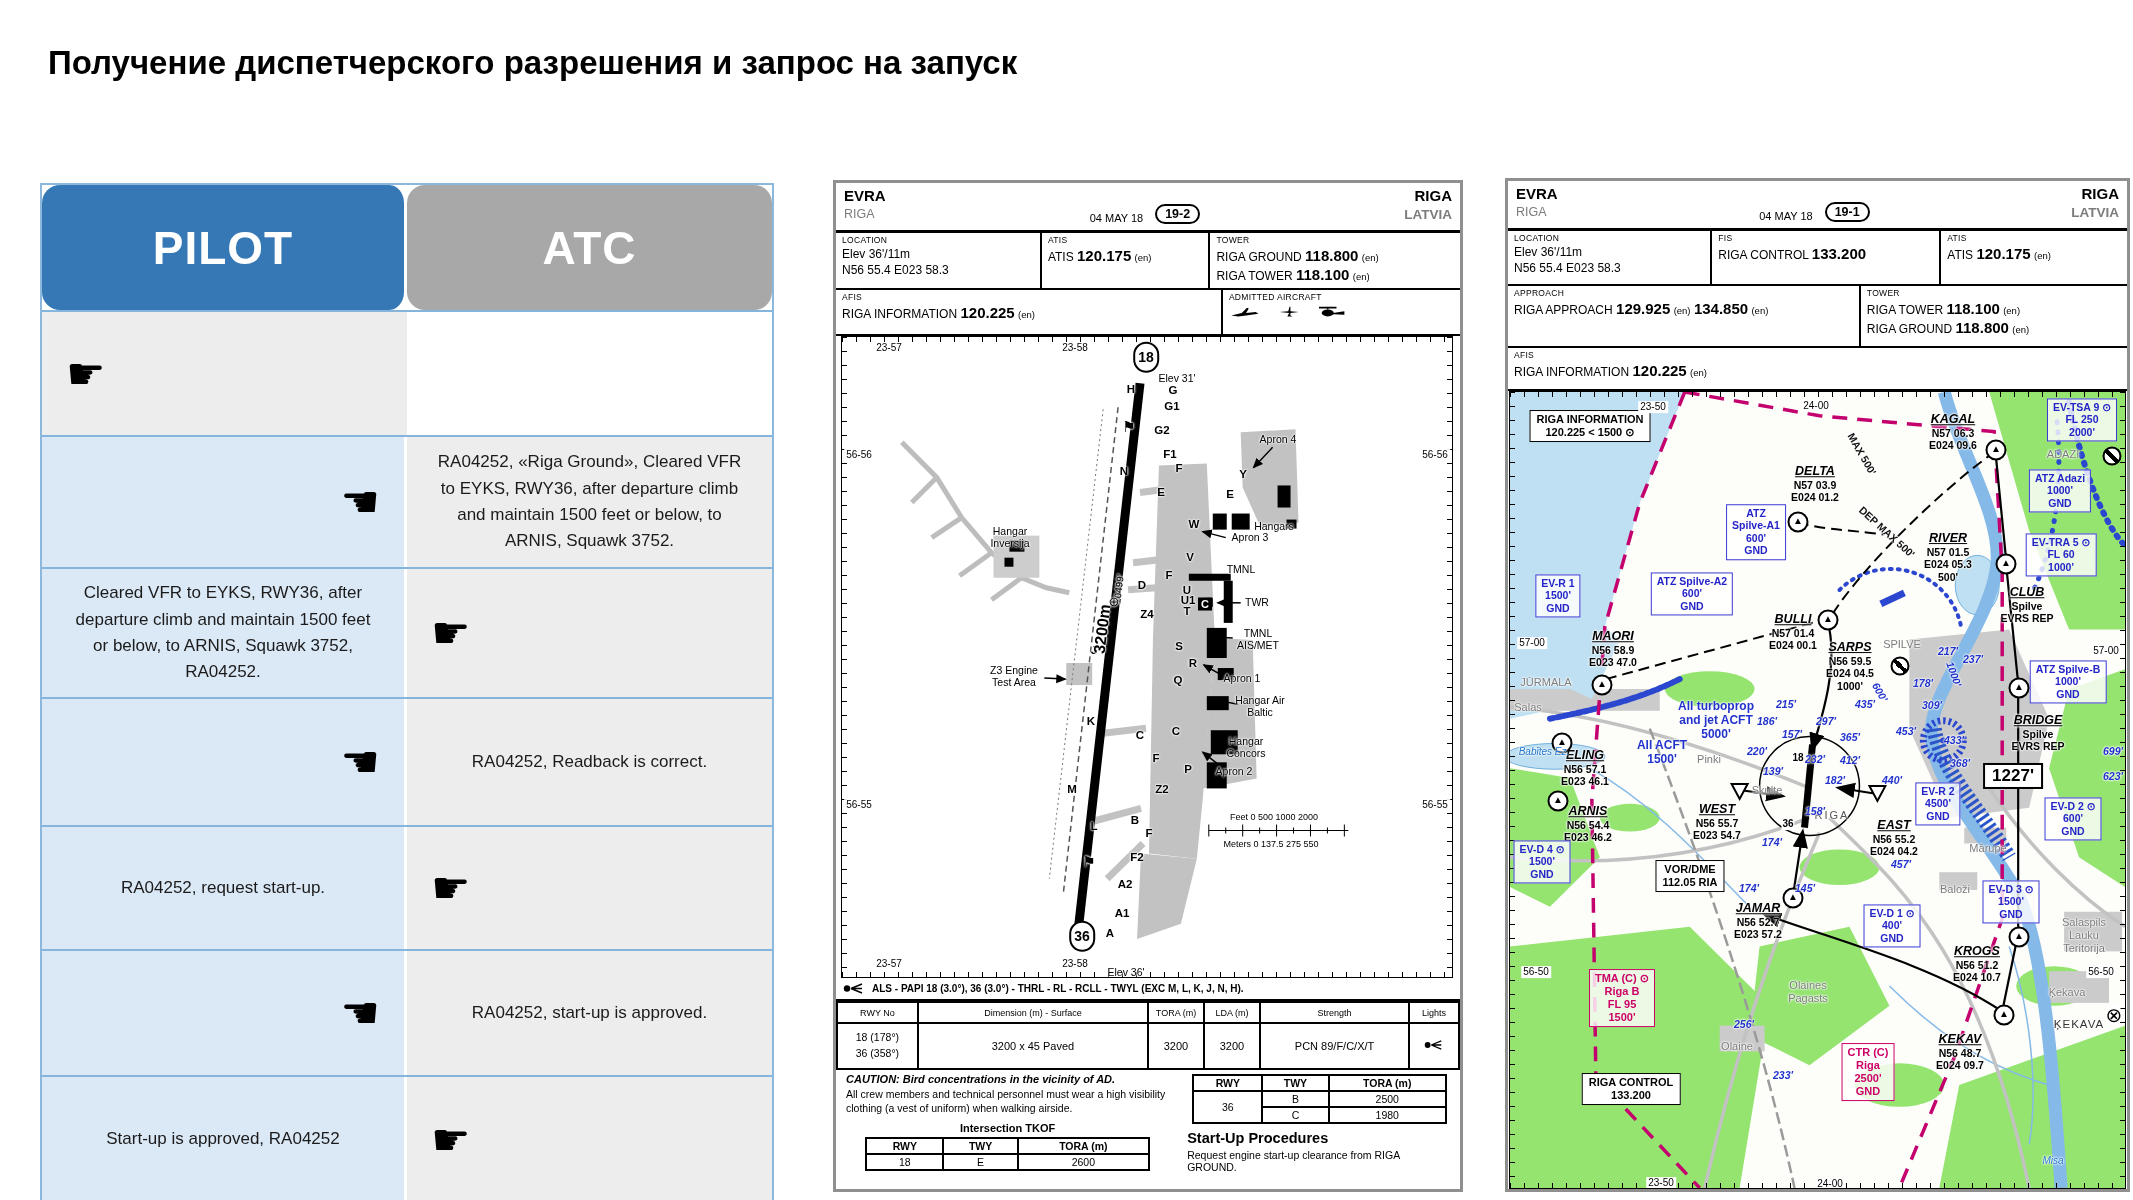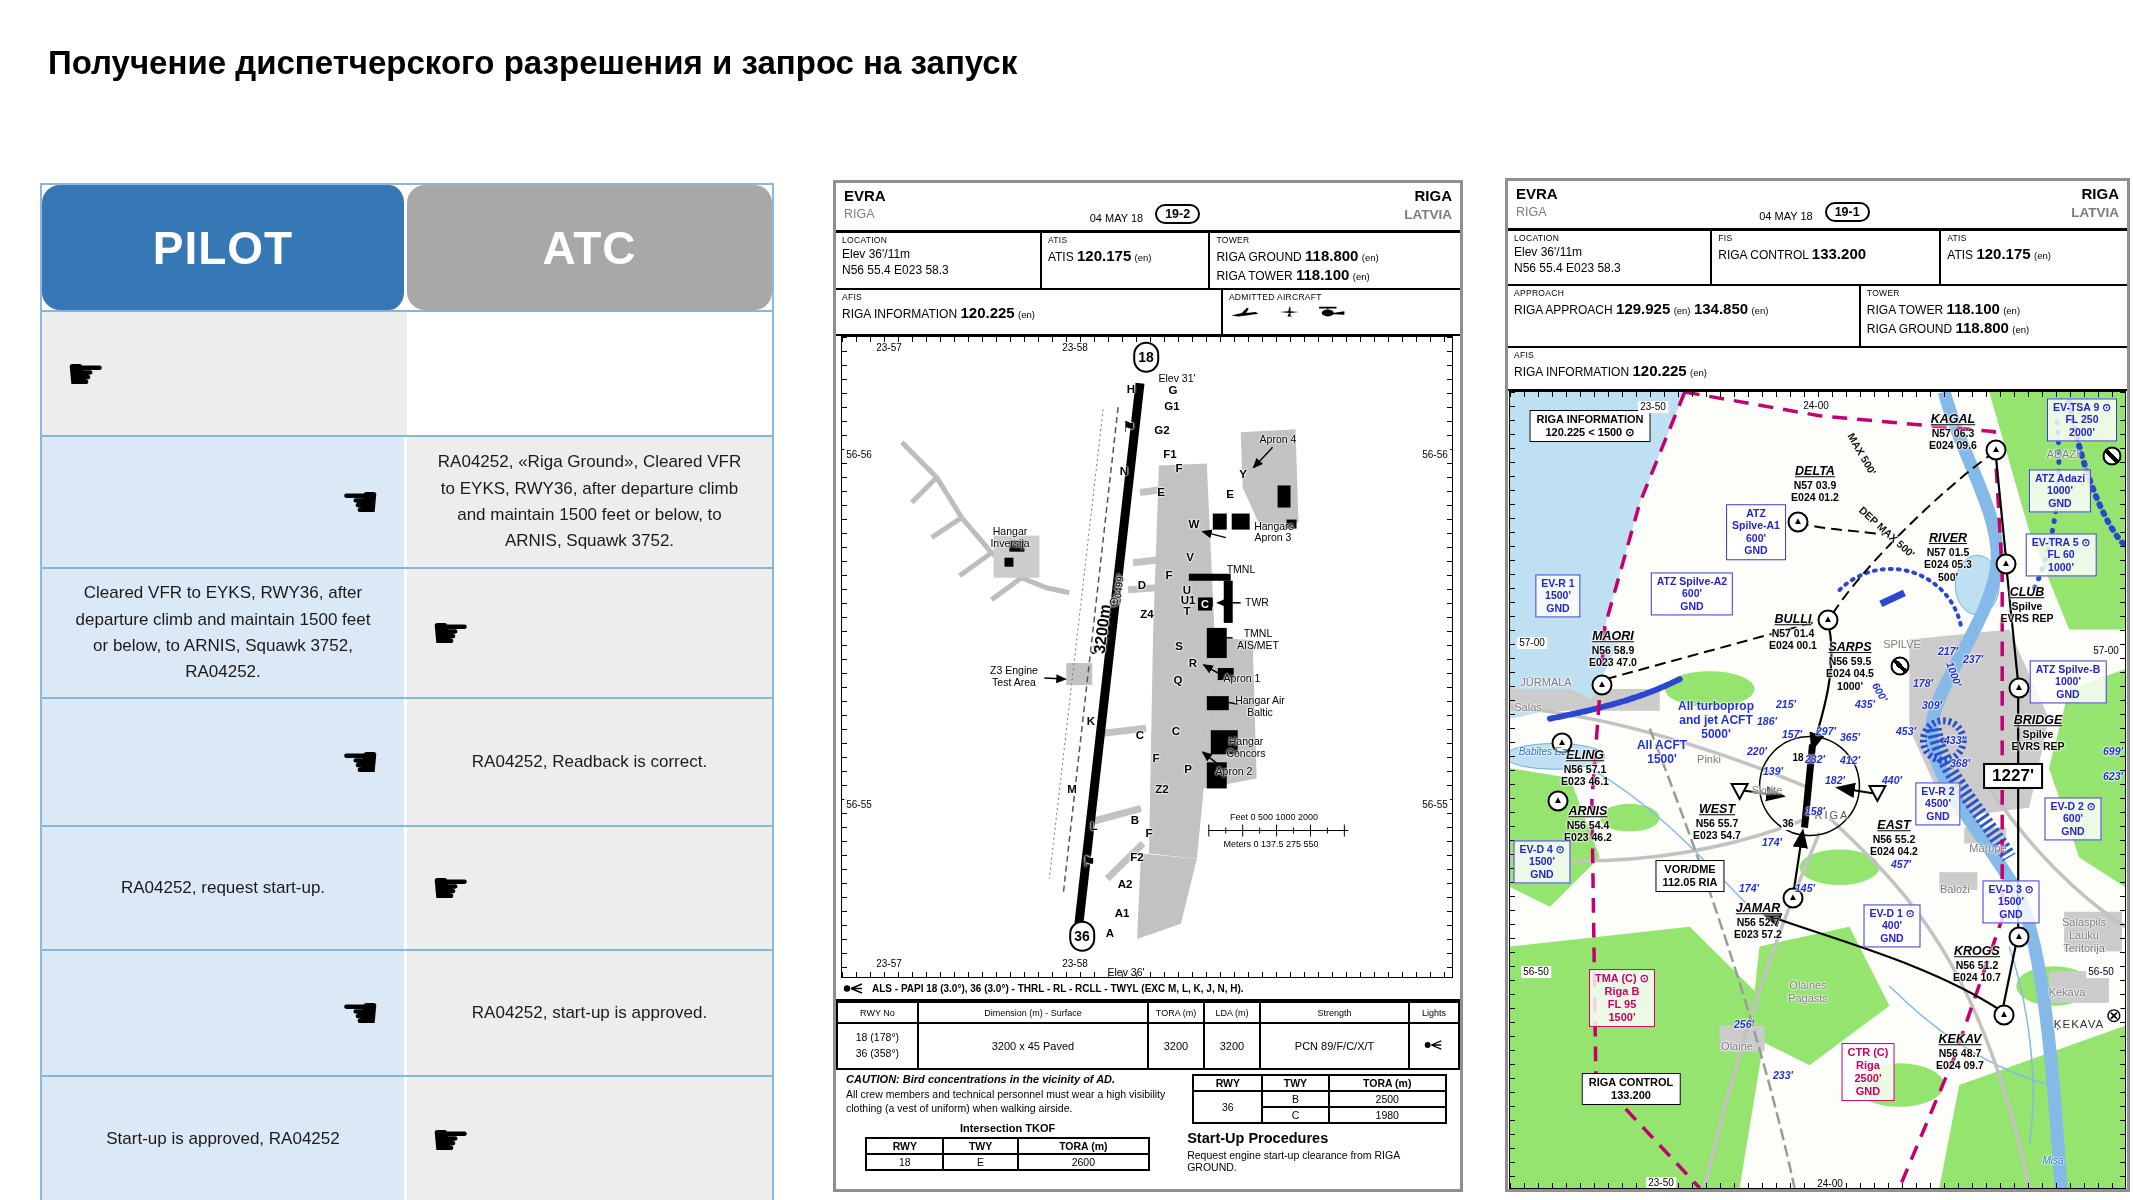--- a/index.html
+++ b/index.html
@@ -477,21 +477,21 @@
             <div class="ml an" style="left: 168px; top: 200px; transform: translate(-50%, -50%);">
               <div>Hangar</div>
               <div>Inversija</div>
             </div>
             <div class="ml an" style="left: 436px; top: 102px; transform: translate(-50%, -50%);">
               <div>Apron 4</div>
             </div>
             <div class="ml an" style="left: 432px; top: 189px; transform: translate(-50%, -50%);">
               <div>Hangars</div>
             </div>
-            <div class="ml an" style="left: 431px; top: 200px; transform: translate(-50%, -50%); text-align: center;">
+            <div class="ml an" style="left: 408px; top: 200px; transform: translate(-50%, -50%); text-align: center;">
               <div>Apron 3</div>
             </div>
             <div class="ml an" style="left: 399px; top: 232px; transform: translate(-50%, -50%);">
               <div>TMNL</div>
             </div>
             <div class="ml an" style="left: 415px; top: 265px; transform: translate(-50%, -50%);">
               <div>TWR</div>
             </div>
             <div class="ml an" style="left: 416px; top: 302px; transform: translate(-50%, -50%);">
               <div>TMNL</div>
@@ -971,21 +971,21 @@
             </div>
             <div class="ml obst" style="left: 276px; top: 312px; transform: translate(-50%, -50%);">
               <div>215'</div>
             </div>
             <div class="ml obst" style="left: 257px; top: 329px; transform: translate(-50%, -50%);">
               <div>186'</div>
             </div>
             <div class="ml obst" style="left: 282px; top: 342px; transform: translate(-50%, -50%);">
               <div>157'</div>
             </div>
-            <div class="ml obst" style="left: 316px; top: 339px; transform: translate(-50%, -50%);">
+            <div class="ml obst" style="left: 316px; top: 329px; transform: translate(-50%, -50%);">
               <div>297'</div>
             </div>
             <div class="ml obst" style="left: 247px; top: 359px; transform: translate(-50%, -50%);">
               <div>220'</div>
             </div>
             <div class="ml obst" style="left: 263px; top: 379px; transform: translate(-50%, -50%);">
               <div>139'</div>
             </div>
             <div class="ml obst" style="left: 305px; top: 367px; transform: translate(-50%, -50%);">
               <div>232'</div>

